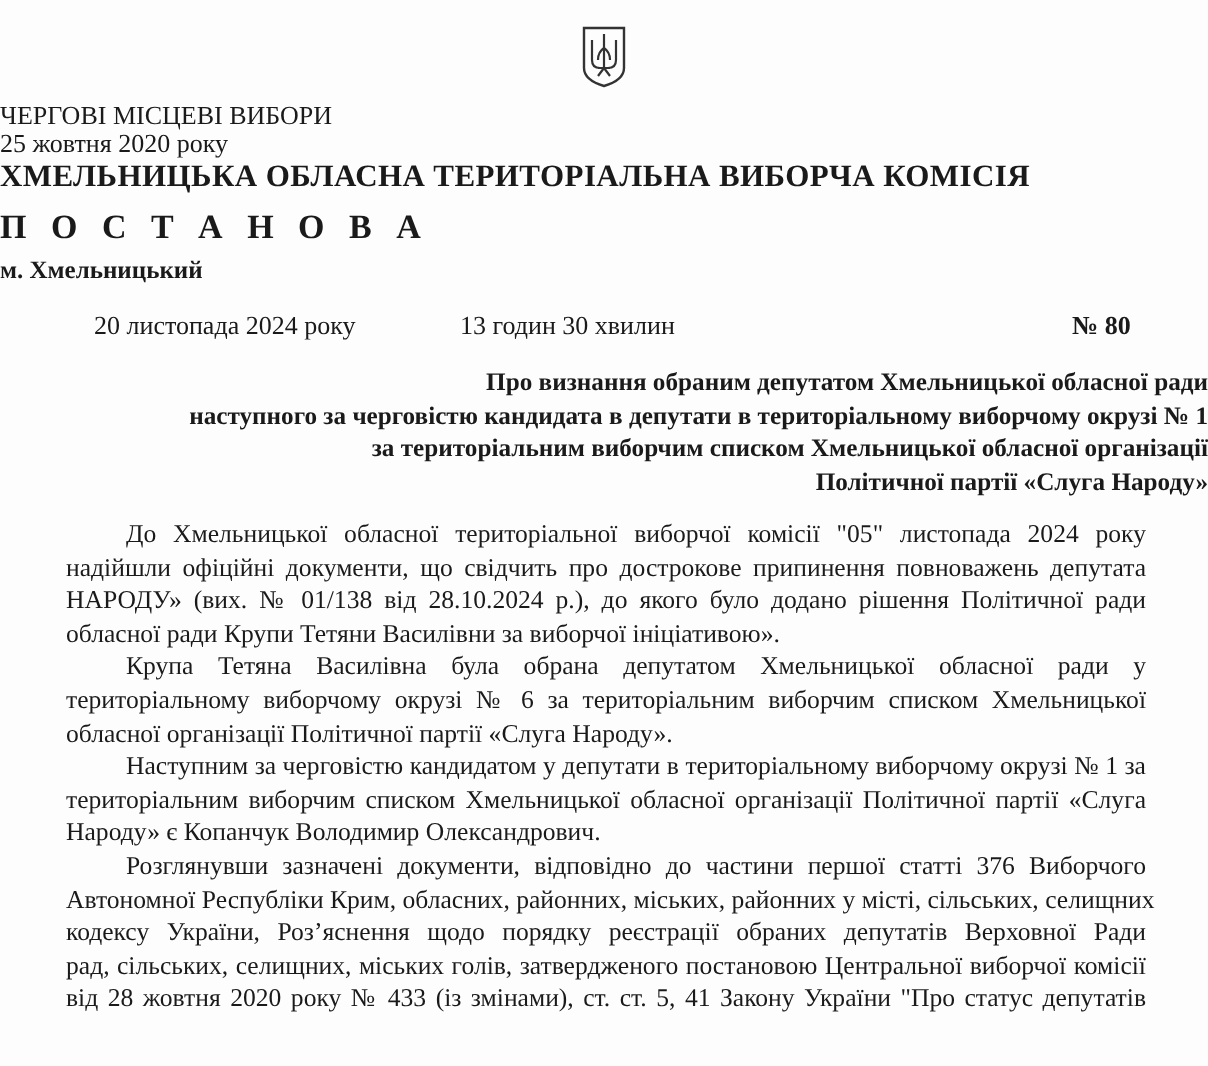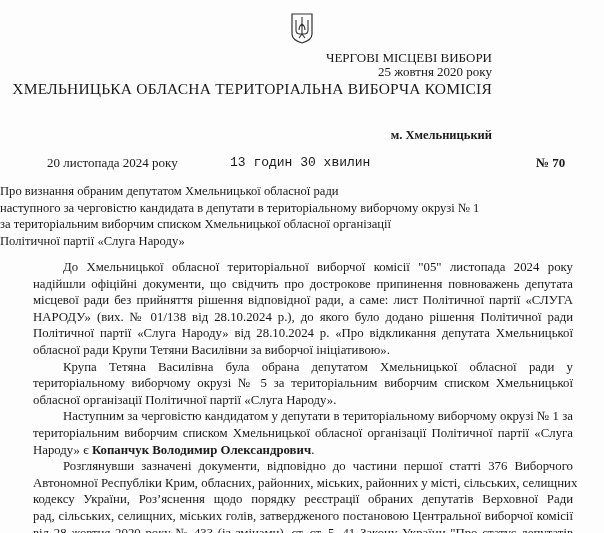--- a/index.html
+++ b/index.html
@@ -26,36 +26,36 @@
       position: absolute;
       left: 290px;
       top: 12px;
       width: 24px;
       height: 32px;
     }
     .center {
       position: absolute;
       left: 0;
       width: 492px;
-      text-align: right;
+      text-align: left;
       white-space: nowrap;
     }
     .elections-title {
       top: 50px;
       font-size: 13px;
       letter-spacing: 0px;
     }
     .elections-date {
       top: 64px;
       font-size: 13px;
     }
     .commission {
       top: 80px;
       font-size: 15.5px;
-      font-weight: normal;
+      font-weight: bold;
       letter-spacing: 0.2px;
     }
     .resolution {
       top: 104px;
       font-size: 17px;
       font-weight: bold;
       letter-spacing: 4px;
     }
     .city {
       top: 128px;
@@ -63,92 +63,91 @@
       font-weight: bold;
     }
     .meta-row {
       position: absolute;
       top: 155px;
       font-size: 13px;
       white-space: nowrap;
       margin-left: 16px;
     }
     .meta-date { left: 31px; }
-    .meta-time { left: 214px; font-family: Liberation Mono, monospace; }
+    .meta-time { left: 214px; }
     .meta-number { left: 520px; font-weight: bold; }
     .subject {
       position: absolute;
       left: 0;
       top: 183px;
       width: 604px;
-      text-align: left;
+      text-align: right;
       font-size: 12.6px;
-      font-weight: normal;
+      font-weight: bold;
       line-height: 16.5px;
     }
     .subject div { white-space: nowrap; }
     .body-text {
       position: absolute;
       left: 33px;
       top: 259px;
       width: 540px;
       font-size: 12.8px;
       line-height: 16.6px;
     }
     .line {
       display: block;
       text-align: justify;
       text-align-last: justify;
       white-space: nowrap;
       height: 16.6px;
     }
     .line.last { text-align-last: left; }
     .line.indent { padding-left: 30px; }
-    .bold { font-weight: bold; }
+    .bold { font-weight: normal; }
   </style>
 </head>
 <body>
 
 <div class="page">
 
   <svg class="emblem" viewBox="0 0 24 32">
     <path d="M2 2 H22 V22 Q22 28 12 31 Q2 28 2 22 Z" fill="none" stroke="#333" stroke-width="1.2"></path>
     <path d="M12 5 L12 22 M12 22 L9 26 M12 22 L15 26 M6 8 L6 18 Q6 22 10 22 M18 8 L18 18 Q18 22 14 22 M12 12 Q9 14 9 18 M12 12 Q15 14 15 18 M9 22 H15" fill="none" stroke="#333" stroke-width="1.1"></path>
   </svg>
 
   <div class="center elections-title">ЧЕРГОВІ МІСЦЕВІ ВИБОРИ</div>
   <div class="center elections-date">25 жовтня 2020 року</div>
   <div class="center commission">ХМЕЛЬНИЦЬКА ОБЛАСНА ТЕРИТОРІАЛЬНА ВИБОРЧА КОМІСІЯ</div>
+  <div class="center resolution">П О С Т А Н О В А</div>
   <div class="center city">м. Хмельницький</div>
 
   <div class="meta-row meta-date">20 листопада 2024 року</div>
   <div class="meta-row meta-time">13 годин 30 хвилин</div>
-  <div class="meta-row meta-number">№ 70</div>
+  <div class="meta-row meta-number">№ 80</div>
 
   <div class="subject">
     <div>Про визнання обраним депутатом Хмельницької обласної ради</div>
     <div>наступного за черговістю кандидата в депутати в територіальному виборчому окрузі № 1</div>
     <div>за територіальним виборчим списком Хмельницької обласної організації</div>
     <div>Політичної партії «Слуга Народу»</div>
   </div>
 
   <div class="body-text">
 
     <div>
       <span class="line indent">До Хмельницької обласної територіальної виборчої комісії "05" листопада 2024 року</span>
       <span class="line">надійшли офіційні документи, що свідчить про дострокове припинення повноважень депутата</span>
-      <span class="line">місцевої ради без прийняття рішення відповідної ради, а саме: лист Політичної партії «СЛУГА</span>
       <span class="line">НАРОДУ» (вих. № 01/138 від 28.10.2024 р.), до якого було додано рішення Політичної ради</span>
-      <span class="line">Політичної партії «Слуга Народу» від 28.10.2024 р. «Про відкликання депутата Хмельницької</span>
       <span class="line last">обласної ради Крупи Тетяни Василівни за виборчої ініціативою».</span>
     </div>
 
     <div>
       <span class="line indent">Крупа Тетяна Василівна була обрана депутатом Хмельницької обласної ради у</span>
-      <span class="line">територіальному виборчому окрузі № 5 за територіальним виборчим списком Хмельницької</span>
+      <span class="line">територіальному виборчому окрузі № 6 за територіальним виборчим списком Хмельницької</span>
       <span class="line last">обласної організації Політичної партії «Слуга Народу».</span>
     </div>
 
     <div>
       <span class="line indent">Наступним за черговістю кандидатом у депутати в територіальному виборчому окрузі № 1 за</span>
       <span class="line">територіальним виборчим списком Хмельницької обласної організації Політичної партії «Слуга</span>
       <span class="line last"><span>Народу» є </span><span class="bold">Копанчук Володимир Олександрович</span><span>.</span></span>
     </div>
 
     <div>

